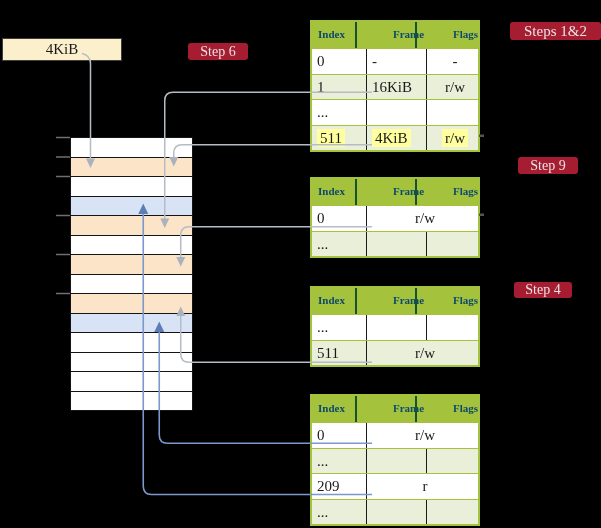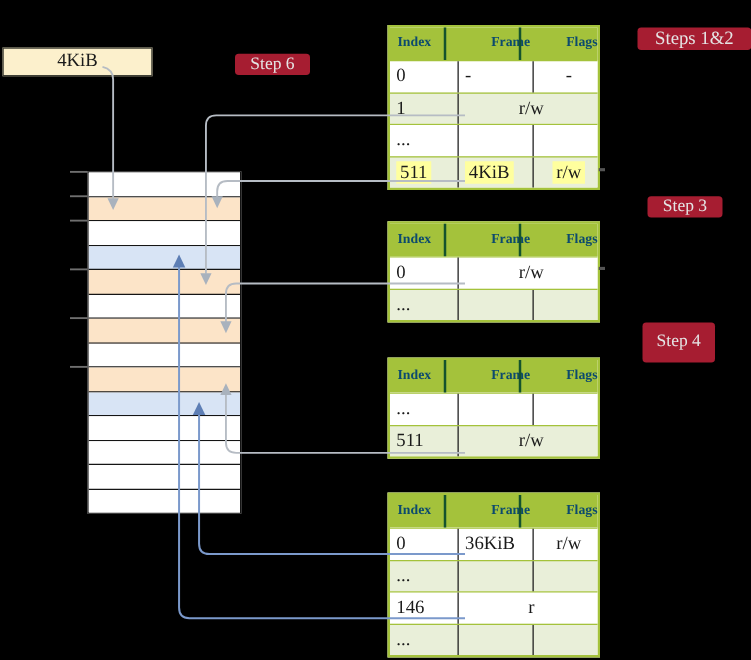--- a/index.html
+++ b/index.html
@@ -40,22 +40,22 @@
 </style>
 </head>
 <body>
 
 <div class="canvas">
 
   <div class="frame-label">4KiB</div>
 
   <div class="badge" style="left:188px;top:43px;width:60px;height:17px">Step 6</div>
   <div class="badge" style="left:510px;top:22px;width:91px;height:18px;font-size:15px">Steps 1&amp;2</div>
-  <div class="badge" style="left:518px;top:157px;width:60px;height:17px">Step 3</div>
-  <div class="badge" style="left:514px;top:258px;width:58px;height:32px">Step 4</div>
+  <div class="badge" style="left:518px;top:157px;width:60px;height:17px">Step 9</div>
+  <div class="badge" style="left:514px;top:282px;width:58px;height:16px">Step 4</div>
 
   <div class="memory" id="memory">
       <div class="mem-row white"></div>
       <div class="mem-row orange"></div>
       <div class="mem-row white"></div>
       <div class="mem-row blue"></div>
       <div class="mem-row orange"></div>
       <div class="mem-row white"></div>
       <div class="mem-row orange"></div>
       <div class="mem-row white"></div>
@@ -74,20 +74,21 @@
       <div class="c c3">Flags</div>
     </div>
     <div class="tbody">
         <div class="trow">
           <div class="c c1">0</div>
           <div class="c c2">-</div>
           <div class="c c3">-</div>
         </div>
         <div class="trow alt">
           <div class="c c1">1</div>
+          <div class="c c2">16KiB</div>
           <div class="c c3">r/w</div>
         </div>
         <div class="trow">
           <div class="c c1">...</div>
           <div class="c c2"></div>
           <div class="c c3"></div>
         </div>
         <div class="trow alt">
           <div class="c c1"><span class="hl">511</span></div>
           <div class="c c2"><span class="hl">4KiB</span></div>
@@ -133,30 +134,29 @@
   </div>
   <div class="ptable" style="top:394px" id="ptable-3">
     <div class="thead">
       <div class="c c1">Index</div>
       <div class="c c2">Frame</div>
       <div class="c c3">Flags</div>
     </div>
     <div class="tbody">
         <div class="trow">
           <div class="c c1">0</div>
-          <div class="c c2">36KiB</div>
-          <div class="c c3">r/w</div>
-        </div>
-        <div class="trow alt">
-          <div class="c c1">...</div>
-          <div class="c c2"></div>
-          <div class="c c3"></div>
-        </div>
-        <div class="trow">
-          <div class="c c1">146</div>
+          <div class="c c3">r/w</div>
+        </div>
+        <div class="trow alt">
+          <div class="c c1">...</div>
+          <div class="c c2"></div>
+          <div class="c c3"></div>
+        </div>
+        <div class="trow">
+          <div class="c c1">209</div>
           <div class="c c3">r</div>
         </div>
         <div class="trow alt">
           <div class="c c1">...</div>
           <div class="c c2"></div>
           <div class="c c3"></div>
         </div>
       </div>
   </div>
 

